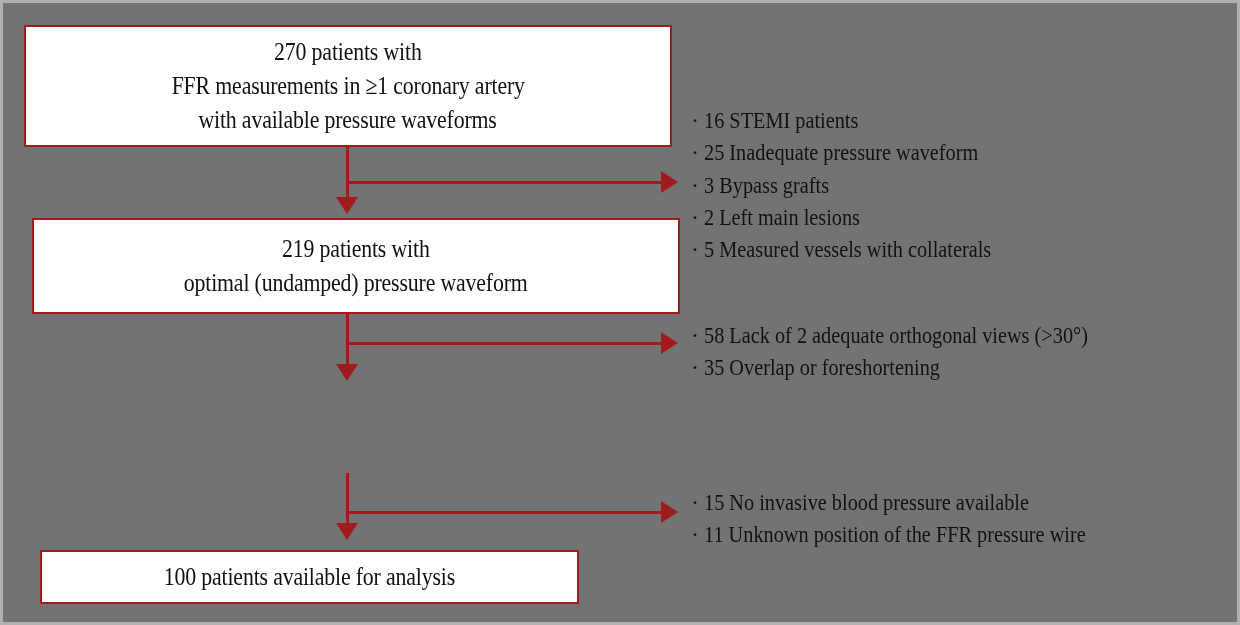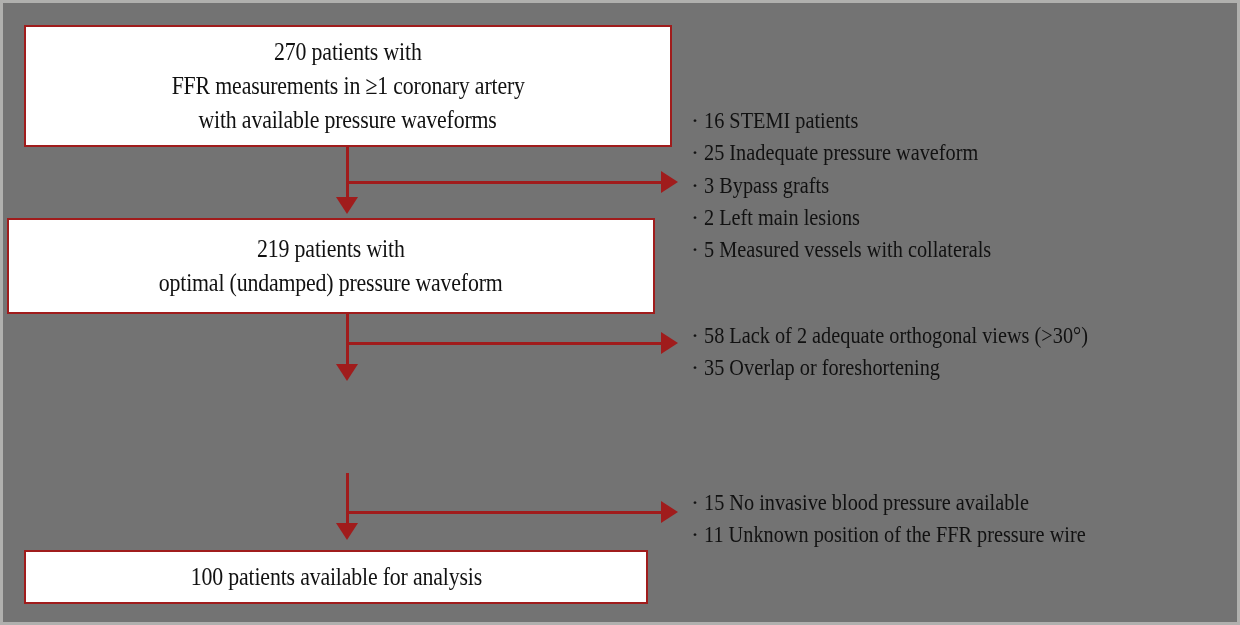--- a/index.html
+++ b/index.html
@@ -105,37 +105,37 @@
     <span class="line">270 patients with</span>
     <span class="line">FFR measurements in ≥1 coronary artery</span>
     <span class="line">with available pressure waveforms</span>
   </div>
 
   <div class="v-line" style="left:343px; top:144px; height:50px;"></div>
   <div class="h-line" style="left:343px; top:178px; width:318px;"></div>
   <div class="arrow-right" style="left:658px; top:168px;"></div>
   <div class="arrow-down" style="left:333px; top:194px;"></div>
 
-  <div class="flow-box" style="left:4px; top:215px; width:648px; height:96px;">
+  <div class="flow-box" style="left:29px; top:215px; width:648px; height:96px;">
     <span class="line">219 patients with</span>
     <span class="line">optimal (undamped) pressure waveform</span>
   </div>
 
   <div class="v-line" style="left:343px; top:311px; height:50px;"></div>
   <div class="h-line" style="left:343px; top:339px; width:318px;"></div>
   <div class="arrow-right" style="left:658px; top:329px;"></div>
   <div class="arrow-down" style="left:333px; top:361px;"></div>
 
 
   <div class="v-line" style="left:343px; top:470px; height:50px;"></div>
   <div class="h-line" style="left:343px; top:508px; width:318px;"></div>
   <div class="arrow-right" style="left:658px; top:498px;"></div>
   <div class="arrow-down" style="left:333px; top:520px;"></div>
 
-  <div class="flow-box" style="left:21px; top:547px; width:624px; height:54px;">
+  <div class="flow-box" style="left:37px; top:547px; width:539px; height:54px;">
     <span class="line">100 patients available for analysis</span>
   </div>
 
   <div class="excl-list" style="top:101px;">
     <div class="excl-item">
       <span class="excl-bullet">·</span>
       <span class="excl-text">16 STEMI patients</span>
     </div>
     <div class="excl-item">
       <span class="excl-bullet">·</span>

